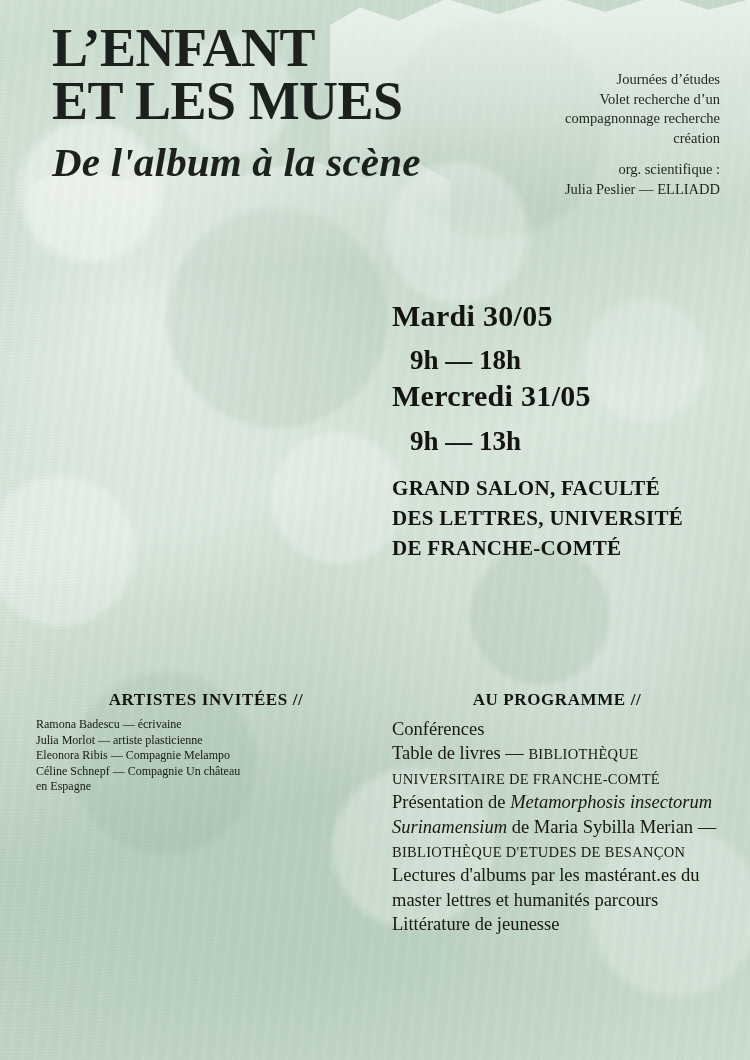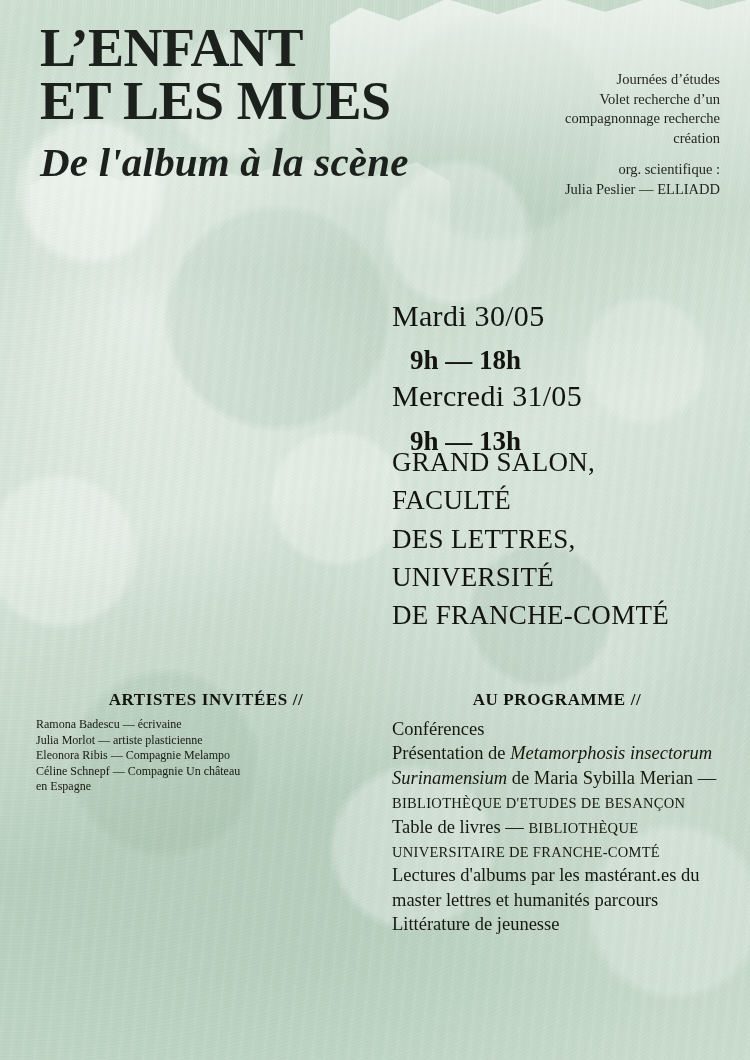--- a/index.html
+++ b/index.html
@@ -69,21 +69,21 @@
     left: 30px; top: 150px; width: 420px; height: 120px;
     background: linear-gradient(180deg, rgba(255,255,255,0.50), rgba(255,255,255,0) 100%);
     clip-path: polygon(0% 30%, 10% 10%, 22% 26%, 35% 6%, 50% 22%, 66% 8%, 80% 24%, 92% 10%, 100% 26%, 100% 100%, 0 100%);
     opacity: .7;
   }
 
   .content { position: relative; z-index: 5; }
 
   
   #header { position: absolute; left: 0; top: 0; width: 750px; }
-  #title-block { position: absolute; left: 40px; top: 22px; width: 470px; }
+  #title-block { position: absolute; left: 52px; top: 22px; width: 470px; }
   .title-line {
     font-family: "Liberation Serif", serif;
     font-weight: bold;
     font-size: 54px;
     line-height: 0.98;
     letter-spacing: -0.5px;
     color: #1d211e;
   }
   #subtitle {
     margin-top: 10px;
@@ -100,30 +100,30 @@
     font-size: 14.5px;
     line-height: 1.35;
     color: #23271f;
     margin-top: 44px;
   }
   #meta .org { margin-top: 12px; }
 
   
   #dates { position: absolute; left: 392px; top: 300px; width: 330px; }
   .date-main {
-    font-weight: normal; font-size: 30px; letter-spacing: .3px; color: #14140f;
+    font-weight: bold; font-size: 30px; letter-spacing: .3px; color: #14140f;
     line-height: 1.08;
   }
   .date-hours {
     font-weight: bold; font-size: 27px; color: #14140f;
     padding-left: 18px; line-height: 1.15; margin-bottom: 4px; margin-top: 13px;
   }
   #venue {
-    position: absolute; left: 392px; top: 443px; width: 320px;
-    font-weight: normal; font-size: 27px; line-height: 1.42;
+    position: absolute; left: 392px; top: 474px; width: 320px;
+    font-weight: bold; font-size: 21px; line-height: 1.42;
     letter-spacing: .3px; color: #14140f;
   }
 
   
   #col-left { position: absolute; left: 36px; top: 690px; width: 340px; }
   #col-right { position: absolute; left: 392px; top: 690px; width: 330px; }
   .col-head {
     font-weight: bold; font-size: 17px; letter-spacing: .6px;
     color: #14140f; margin-bottom: 7px; text-align: center;
   }
@@ -186,22 +186,22 @@
       <div class="artist-line">en Espagne</div>
     </div>
 
     <div id="col-right">
       <div class="col-head">
         <span>AU PROGRAMME</span>
         <span class="slashes">//</span>
       </div>
       <div class="prog-line">Conférences</div>
       <div class="prog-line">
+        <span>Table de livres — </span><span class="sc">BIBLIOTHÈQUE UNIVERSITAIRE DE FRANCHE-COMTÉ</span>
+      </div>
+      <div class="prog-line">
         <span>Présentation de </span><span class="it">Metamorphosis insectorum Surinamensium</span><span> de Maria Sybilla Merian — </span><span class="sc">BIBLIOTHÈQUE D'ETUDES DE BESANÇON</span>
-      </div>
-      <div class="prog-line">
-        <span>Table de livres — </span><span class="sc">BIBLIOTHÈQUE UNIVERSITAIRE DE FRANCHE-COMTÉ</span>
       </div>
       <div class="prog-line">Lectures d'albums par les mastérant.es du master lettres et humanités parcours Littérature de jeunesse</div>
     </div>
 
   </div>
 </div>
 
 </body></html>

